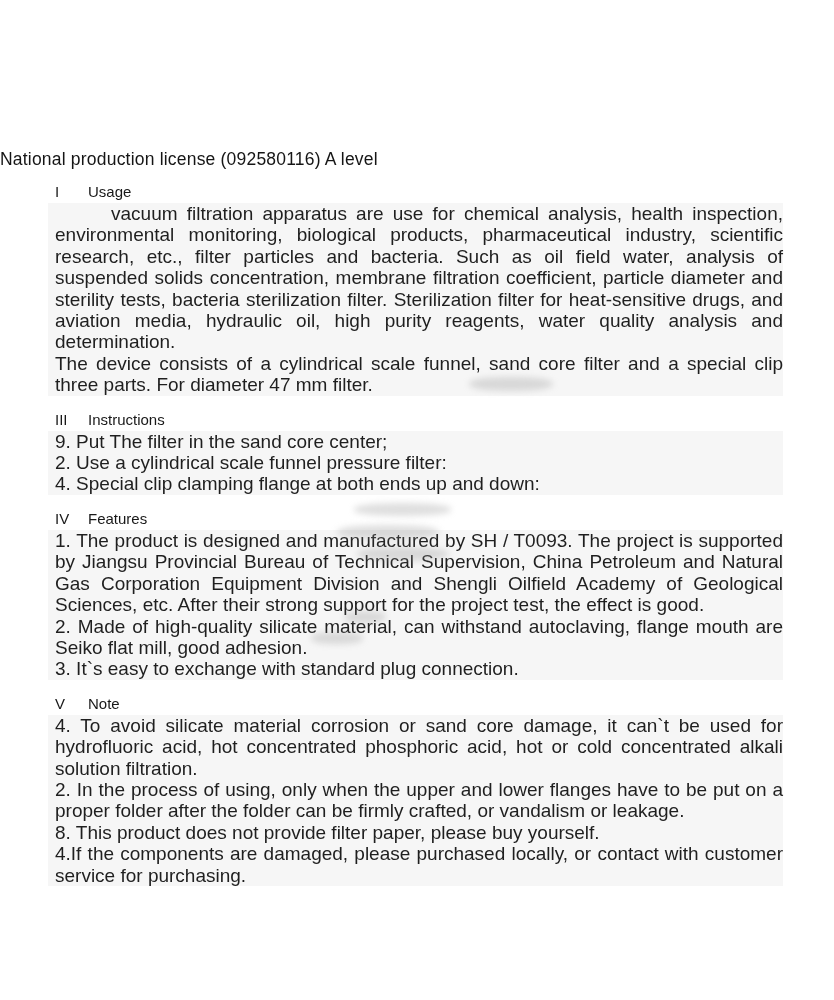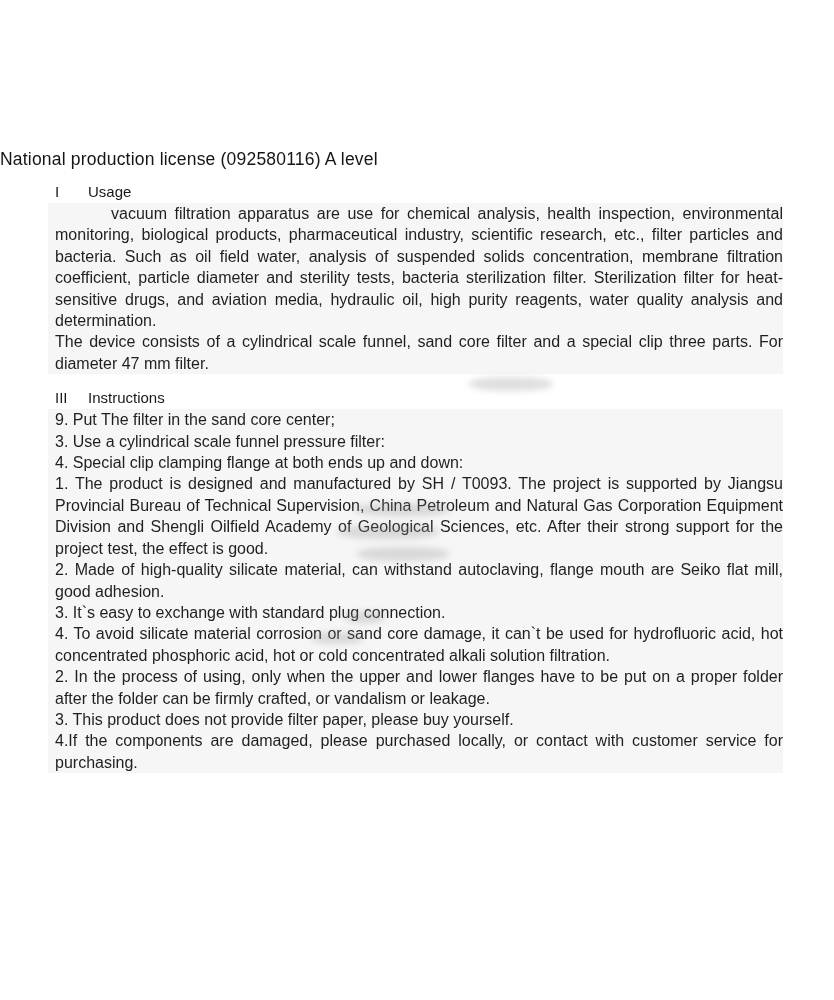--- a/index.html
+++ b/index.html
@@ -37,21 +37,21 @@
   }
   .doc-section:first-child .sec-heading {
     margin-top: 12px;
   }
   .sec-heading .numeral {
     display: inline-block;
     min-width: 33px;
   }
   .para {
     margin: 0;
-    font-size: 16px;
+    font-size: 19px;
     line-height: 21.4px;
     text-align: justify;
     background: #f6f6f6;
     padding-left: 7px;
     margin-left: -7px;
     color: #1f1f1f;
   }
   .para.indent {
     text-indent: 56px;
   }
@@ -74,32 +74,34 @@
       <section class="doc-section">
         <h2 class="sec-heading"><span class="numeral">I</span><span class="sec-label">Usage</span></h2>
         <p class="para indent">vacuum filtration apparatus are use for chemical analysis, health inspection, environmental monitoring, biological products, pharmaceutical industry, scientific research, etc., filter particles and bacteria. Such as oil field water, analysis of suspended solids concentration, membrane filtration coefficient, particle diameter and sterility tests, bacteria sterilization filter. Sterilization filter for heat-sensitive drugs, and aviation media, hydraulic oil, high purity reagents, water quality analysis and determination.</p>
       </section>
       <section class="doc-section">
         <p class="para">The device consists of a cylindrical scale funnel, sand core filter and a special clip three parts. For diameter 47 mm filter.</p>
       </section>
       <section class="doc-section">
         <h2 class="sec-heading"><span class="numeral">III</span><span class="sec-label">Instructions</span></h2>
         <p class="para">9. Put The filter in the sand core center;</p>
-        <p class="para">3. Use a cylindrical scale funnel pressure filter:</p>
+        <p class="para">2. Use a cylindrical scale funnel pressure filter:</p>
         <p class="para">4. Special clip clamping flange at both ends up and down:</p>
       </section>
       <section class="doc-section">
+        <h2 class="sec-heading"><span class="numeral">IV</span><span class="sec-label">Features</span></h2>
         <p class="para">1. The product is designed and manufactured by SH / T0093. The project is supported by Jiangsu Provincial Bureau of Technical Supervision, China Petroleum and Natural Gas Corporation Equipment Division and Shengli Oilfield Academy of Geological Sciences, etc. After their strong support for the project test, the effect is good.</p>
         <p class="para">2. Made of high-quality silicate material, can withstand autoclaving, flange mouth are Seiko flat mill, good adhesion.</p>
         <p class="para">3. It`s easy to exchange with standard plug connection.</p>
       </section>
       <section class="doc-section">
+        <h2 class="sec-heading"><span class="numeral">V</span><span class="sec-label">Note</span></h2>
         <p class="para">4. To avoid silicate material corrosion or sand core damage, it can`t be used for hydrofluoric acid, hot concentrated phosphoric acid, hot or cold concentrated alkali solution filtration.</p>
         <p class="para">2. In the process of using, only when the upper and lower flanges have to be put on a proper folder after the folder can be firmly crafted, or vandalism or leakage.</p>
-        <p class="para">3. This product does not provide filter paper, please buy yourself.</p>
+        <p class="para">8. This product does not provide filter paper, please buy yourself.</p>
         <p class="para">4.If the components are damaged, please purchased locally, or contact with customer service for purchasing.</p>
       </section>
     </div>
 
   <div class="smudge" style="left:469px; top:377px; width:84px; height:14px;"></div>
   <div class="smudge" style="left:354px; top:503px; width:97px; height:13px;"></div>
   <div class="smudge" style="left:337px; top:525px; width:102px; height:14px;"></div>
   <div class="smudge" style="left:357px; top:547px; width:92px; height:14px;"></div>
   <div class="smudge" style="left:344px; top:611px; width:42px; height:12px;"></div>
   <div class="smudge" style="left:311px; top:632px; width:52px; height:12px;"></div>

